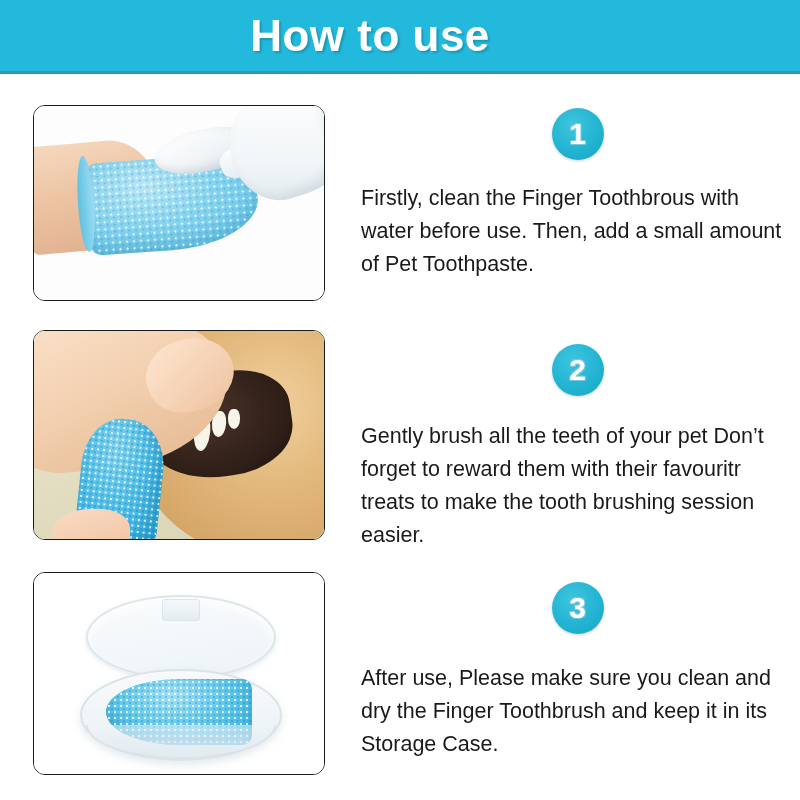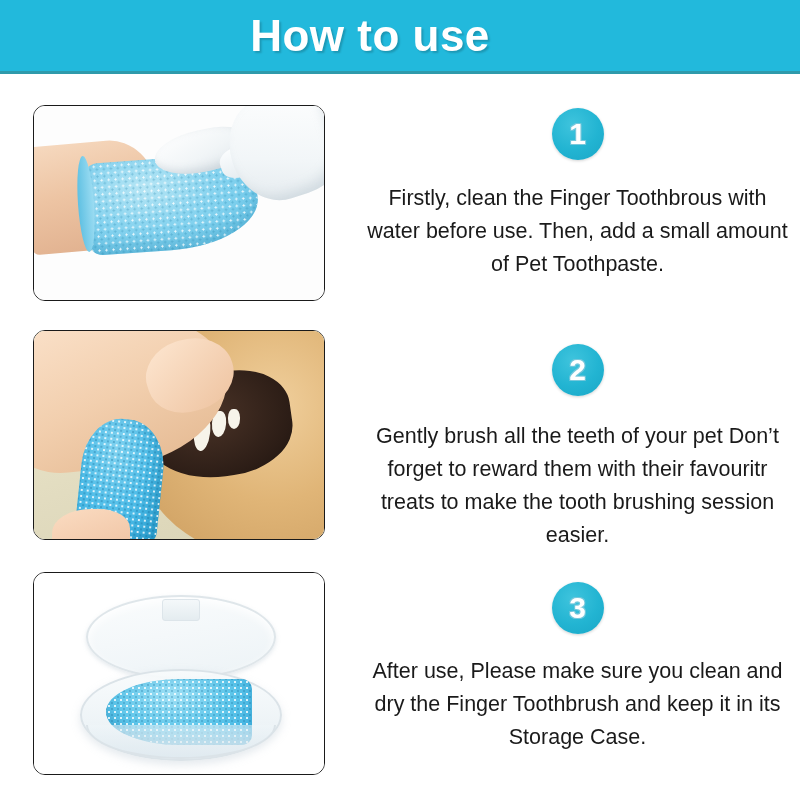--- a/index.html
+++ b/index.html
@@ -265,25 +265,25 @@
        1px -1px 0 rgba(120,200,220,0.9),
       -1px  1px 0 rgba(120,200,220,0.9),
        1px  1px 0 rgba(120,200,220,0.9);
   }
 
   .step-text {
     margin-top: 22px;
     font-size: 21.5px;
     line-height: 33px;
     color: #1a1a1a;
-    text-align: center;
+    text-align: left;
     padding: 0 6px;
   }
   .r2 .step-text { margin-top: 24px; }
-  .r3 .step-text { margin-top: 21px; }
+  .r3 .step-text { margin-top: 28px; }
 </style>
 </head>
 <body>
 
 <div id="page">
 
   <div class="header-banner">
     <div class="header-title">How to use</div>
   </div>
 

